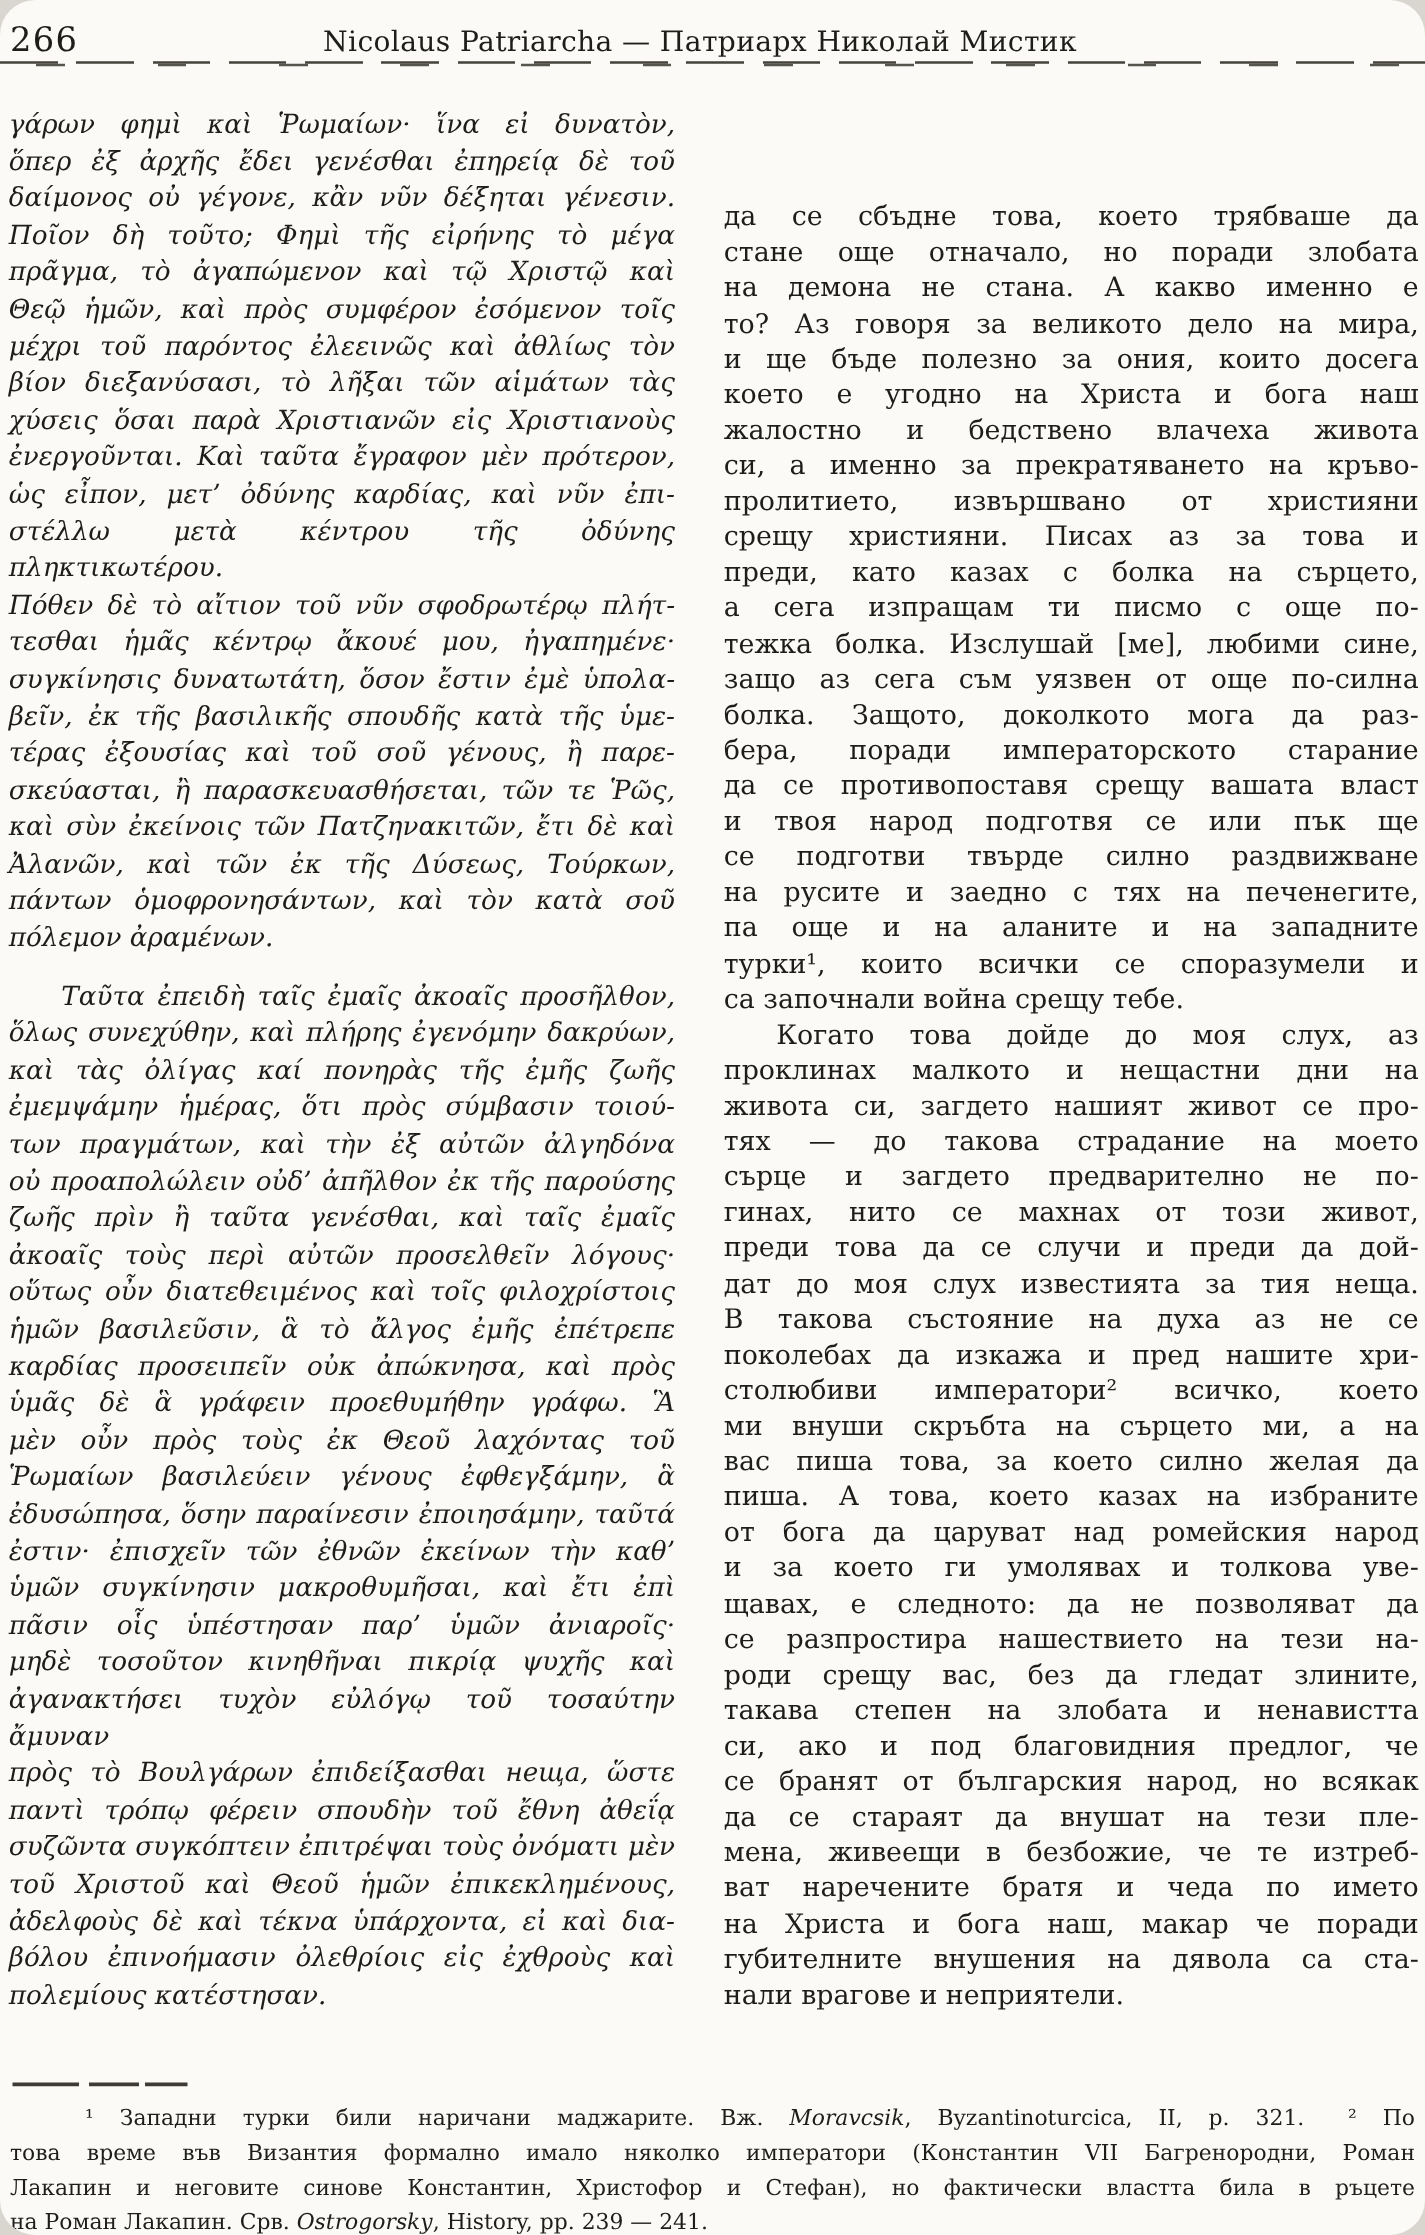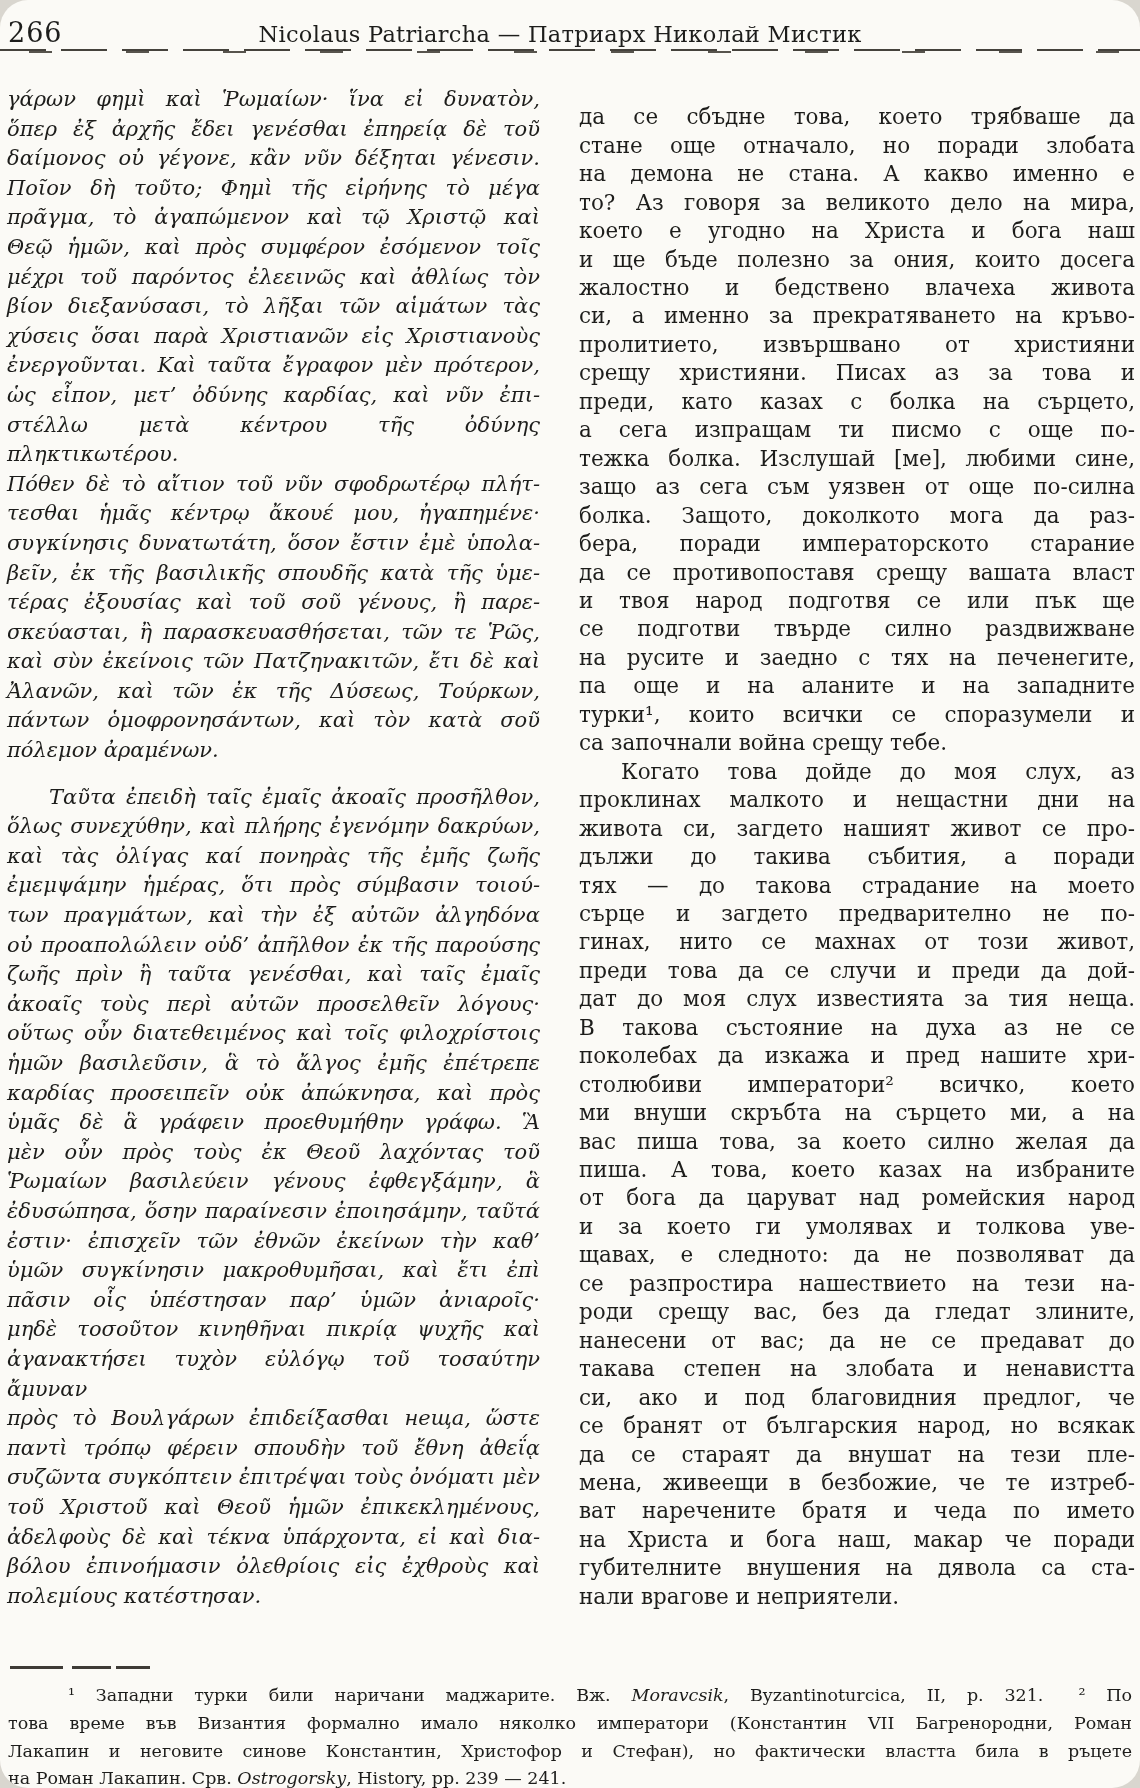--- a/index.html
+++ b/index.html
@@ -107,22 +107,22 @@
           <div class="tline">βόλου ἐπινοήμασιν ὀλεθρίοις εἰς ἐχθροὺς καὶ</div>
           <div class="tline lastline">πολεμίους κατέστησαν.</div>
         </div>
     </div>
     <div class="col-right">
       <div class="para">
           <div class="tline">да се сбъдне това, което трябваше да</div>
           <div class="tline">стане още отначало, но поради злобата</div>
           <div class="tline">на демона не стана. А какво именно е</div>
           <div class="tline">то? Аз говоря за великото дело на мира,</div>
+          <div class="tline">и ще бъде полезно за ония, които досега</div>
           <div class="tline">което е угодно на Христа и бога наш</div>
-          <div class="tline">и ще бъде полезно за ония, които досега</div>
           <div class="tline">жалостно и бедствено влачеха живота</div>
           <div class="tline">си, а именно за прекратяването на кръво-</div>
           <div class="tline">пролитието, извършвано от християни</div>
           <div class="tline">срещу християни. Писах аз за това и</div>
           <div class="tline">преди, като казах с болка на сърцето,</div>
           <div class="tline">а сега изпращам ти писмо с още по-</div>
           <div class="tline">тежка болка. Изслушай [ме], любими сине,</div>
           <div class="tline">защо аз сега съм уязвен от още по-силна</div>
           <div class="tline">болка. Защото, доколкото мога да раз-</div>
           <div class="tline">бера, поради императорското старание</div>
@@ -131,38 +131,36 @@
           <div class="tline">се подготви твърде силно раздвижване</div>
           <div class="tline">на русите и заедно с тях на печенегите,</div>
           <div class="tline">па още и на аланите и на западните</div>
           <div class="tline">турки¹, които всички се споразумели и</div>
           <div class="tline lastline">са започнали война срещу тебе.</div>
         </div>
       <div class="para indent">
           <div class="tline">Когато това дойде до моя слух, аз</div>
           <div class="tline">проклинах малкото и нещастни дни на</div>
           <div class="tline">живота си, загдето нашият живот се про-</div>
-          <div class="tline">дължи до такива събития, а поради</div>
           <div class="tline">тях — до такова страдание на моето</div>
           <div class="tline">сърце и загдето предварително не по-</div>
           <div class="tline">гинах, нито се махнах от този живот,</div>
           <div class="tline">преди това да се случи и преди да дой-</div>
           <div class="tline">дат до моя слух известията за тия неща.</div>
           <div class="tline">В такова състояние на духа аз не се</div>
           <div class="tline">поколебах да изкажа и пред нашите хри-</div>
           <div class="tline">столюбиви императори² всичко, което</div>
           <div class="tline">ми внуши скръбта на сърцето ми, а на</div>
           <div class="tline">вас пиша това, за което силно желая да</div>
           <div class="tline">пиша. А това, което казах на избраните</div>
           <div class="tline">от бога да царуват над ромейския народ</div>
           <div class="tline">и за което ги умолявах и толкова уве-</div>
           <div class="tline">щавах, е следното: да не позволяват да</div>
           <div class="tline">се разпростира нашествието на тези на-</div>
           <div class="tline">роди срещу вас, без да гледат злините,</div>
-          <div class="tline">нанесени от вас; да не се предават до</div>
           <div class="tline">такава степен на злобата и ненавистта</div>
           <div class="tline">си, ако и под благовидния предлог, че</div>
           <div class="tline">се бранят от българския народ, но всякак</div>
           <div class="tline">да се стараят да внушат на тези пле-</div>
           <div class="tline">мена, живеещи в безбожие, че те изтреб-</div>
           <div class="tline">ват наречените братя и чеда по името</div>
           <div class="tline">на Христа и бога наш, макар че поради</div>
           <div class="tline">губителните внушения на дявола са ста-</div>
           <div class="tline lastline">нали врагове и неприятели.</div>
         </div>

